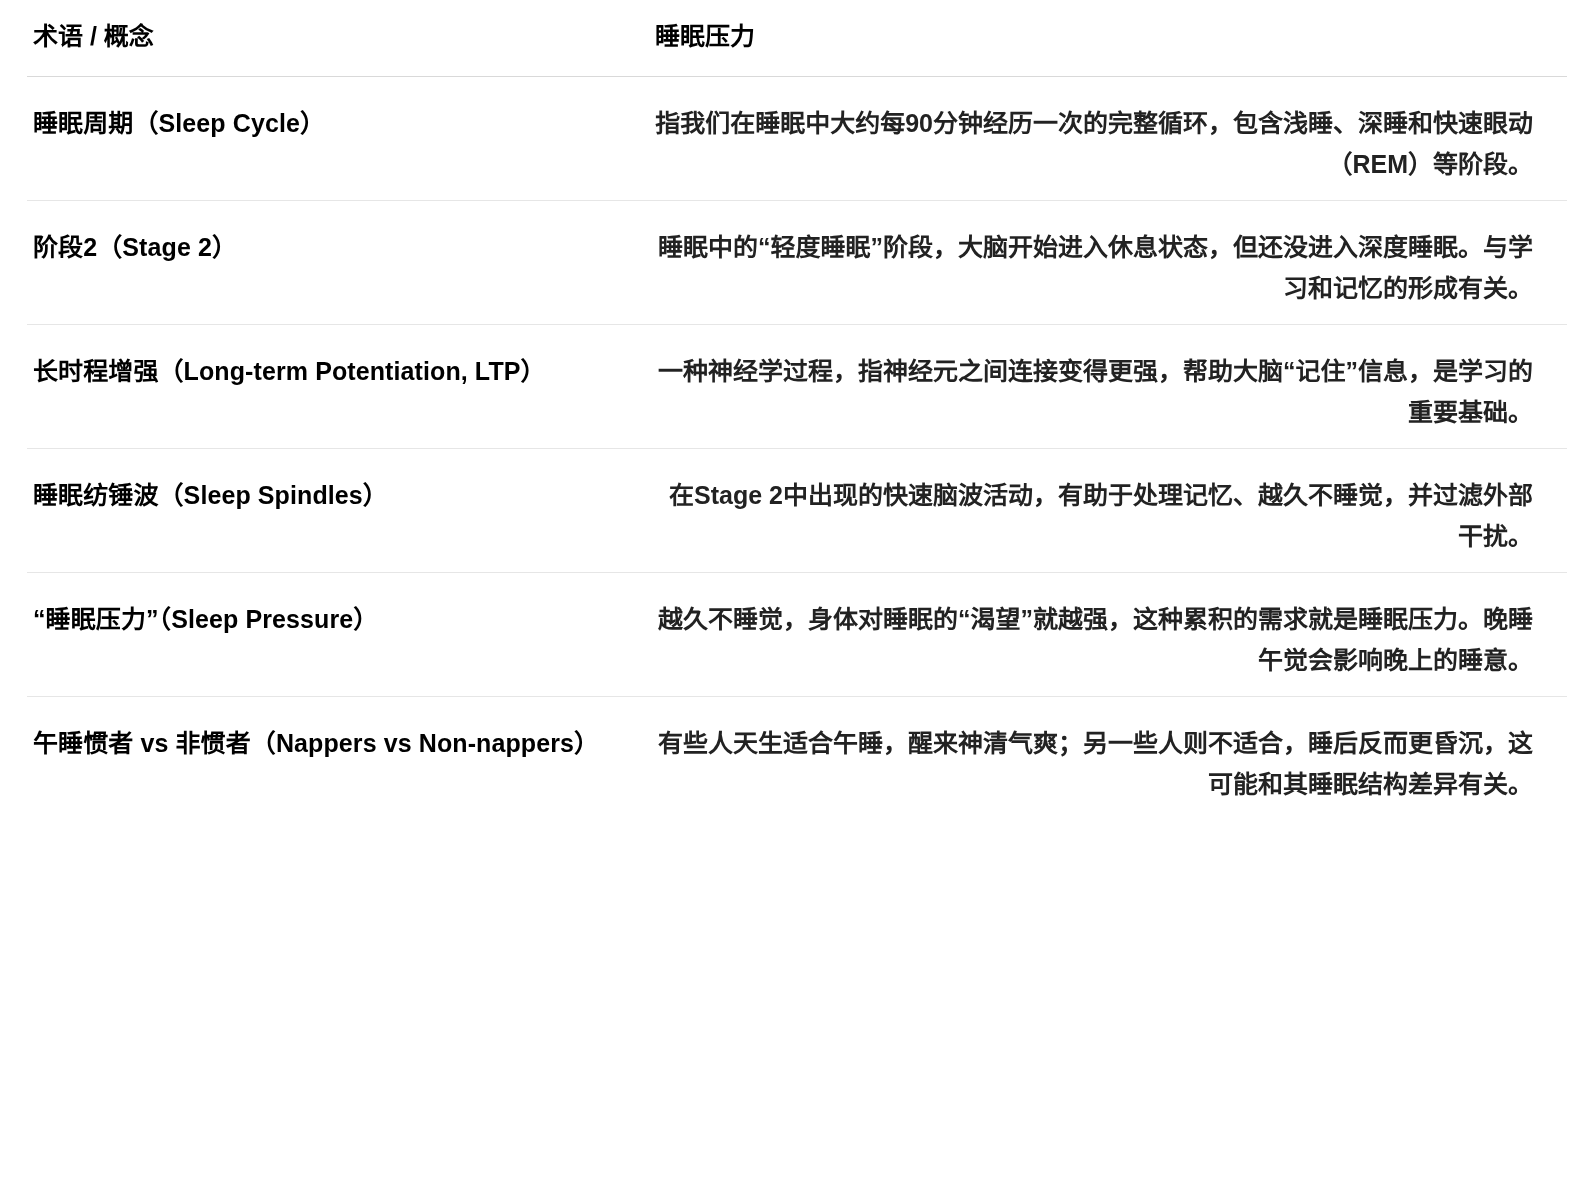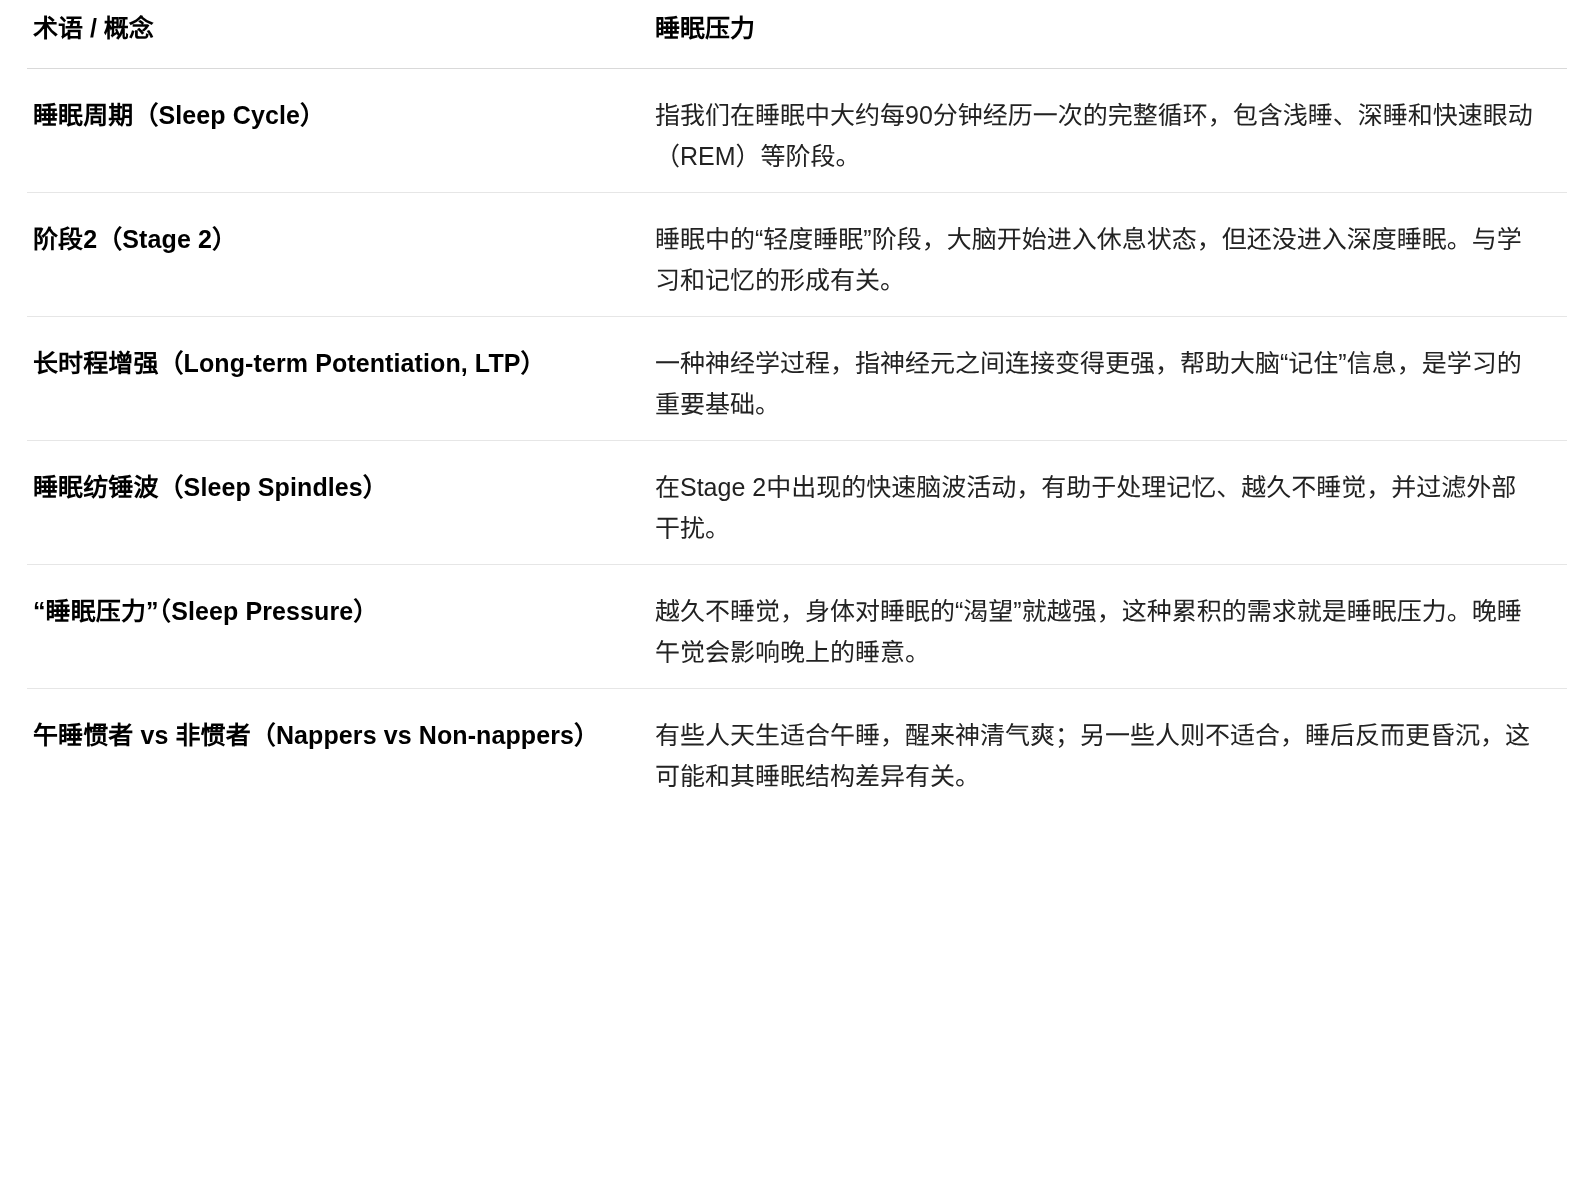--- a/index.html
+++ b/index.html
@@ -9,21 +9,21 @@
     background: #ffffff;
   }
   body {
     width: 1594px;
     font-family: "Liberation Sans", "DejaVu Sans", sans-serif;
     color: #1a1a1a;
     -webkit-font-smoothing: antialiased;
   }
   .glossary {
     width: 1540px;
-    margin: 4px auto;
+    margin: 12px auto;
     border-collapse: collapse;
     table-layout: fixed;
   }
   .glossary col.term-col { width: 622px; }
   .glossary col.desc-col { width: 918px; }
 
   .glossary th {
     text-align: left;
     vertical-align: top;
     font-size: 25px;
@@ -40,22 +40,23 @@
     padding: 26px 34px 16px 6px;
     border-bottom: 1px solid #e6e6e6;
     color: #1a1a1a;
   }
   .glossary td.term {
     font-weight: 700;
     color: #000000;
     letter-spacing: 0.1px;
   }
   .glossary td.desc {
-    font-weight: 400;
+    font-weight: 700;
     color: #222222;
+    text-align: right;
   }
   .glossary tr:last-child td {
     border-bottom: none;
   }
   .glossary tr:last-child td.term,
   .glossary tr:last-child td.desc {
     padding-bottom: 34px;
   }
 </style>
 </head>

